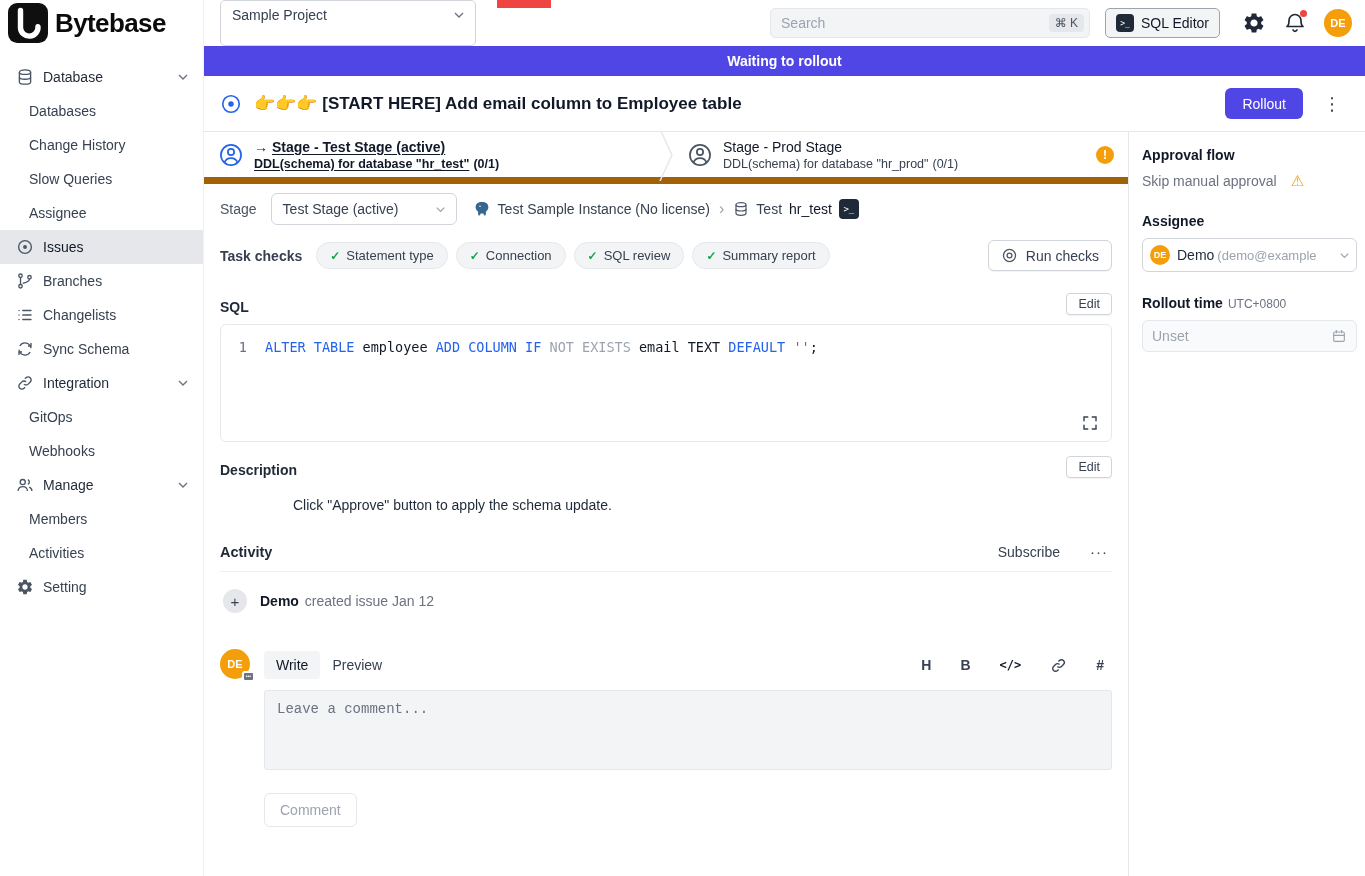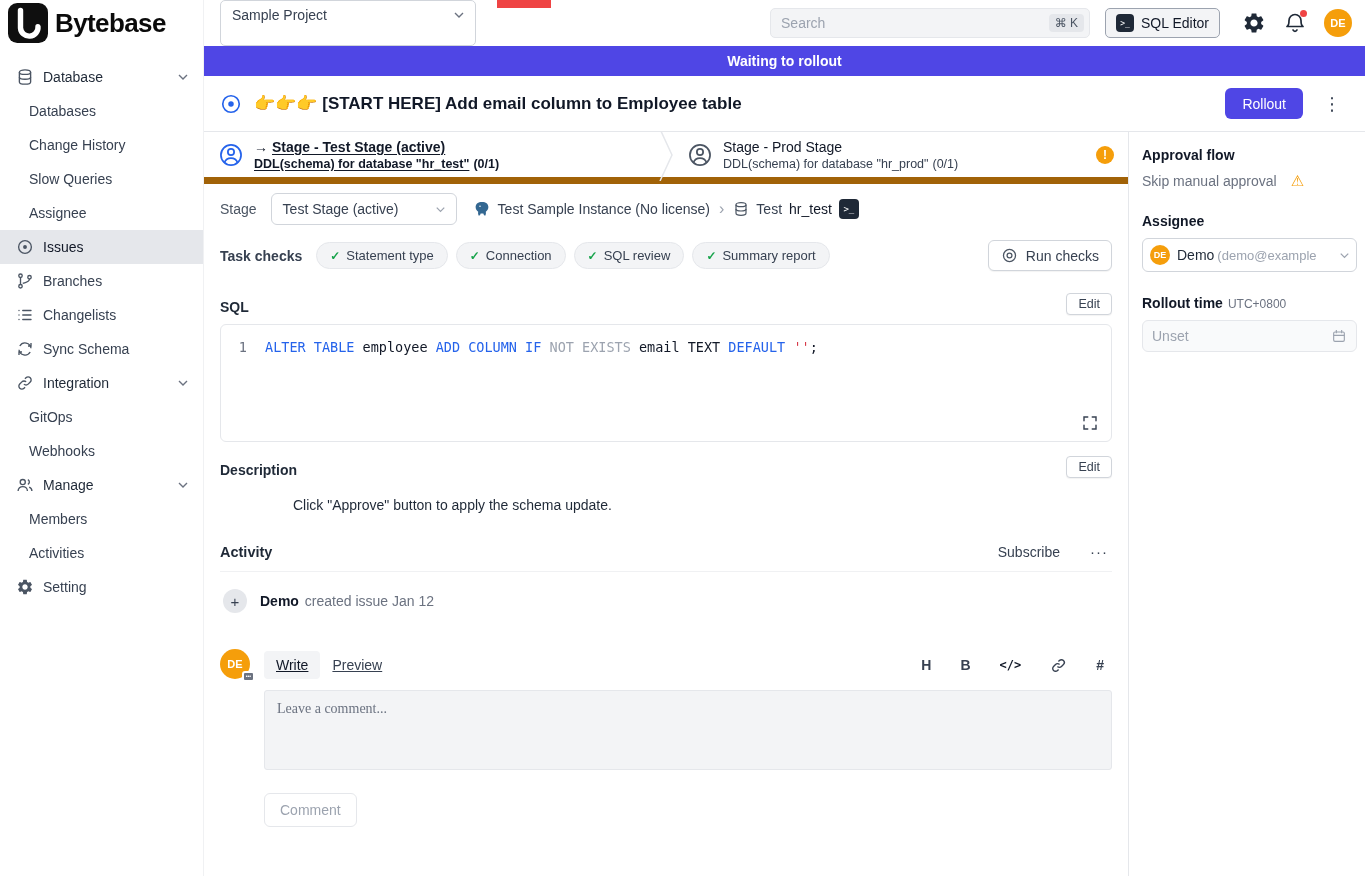--- a/index.html
+++ b/index.html
@@ -126,27 +126,27 @@
   .timeline-item{display:flex;align-items:center;gap:13px;margin-top:17px;margin-left:3px;}
   .plus-circle{width:24px;height:24px;border-radius:50%;background:#e5e7eb;color:#374151;font-size:15px;display:flex;align-items:center;justify-content:center;}
   .tl-text{font-size:14px;color:#6b7280;}
   .tl-text b{color:#111827;font-weight:bold;margin-right:2px;}
 
   .editor-row{display:flex;gap:14px;margin-top:36px;}
   .av-30{width:30px;height:30px;font-size:11px;position:relative;cursor:pointer;}
   .bubble{position:absolute;right:-5px;bottom:-3px;width:13px;height:11px;background:#6b7280;border:2px solid #fff;border-radius:3px;color:#fff;font-size:5px;line-height:6px;text-align:center;}
   .editor{flex:1;min-width:0;}
   .tabs{display:flex;align-items:center;height:32px;}
-  .tab{padding:6px 12px;font-size:14px;color:#374151;border-radius:4px;cursor:pointer;text-decoration:underline;}
+  .tab{padding:6px 12px;font-size:14px;color:#374151;border-radius:4px;cursor:pointer;}
   .tab.active{background:#f3f4f6;color:#111827;}
   .fmt-group{margin-left:auto;display:flex;align-items:center;gap:29px;color:#374151;padding-right:8px;}
   .fmt{font-size:14px;font-weight:bold;cursor:pointer;}
   .fmt.code{font-family:"DejaVu Sans Mono",monospace;font-size:12px;}
   .fmt.link svg{width:17px;height:17px;}
-  .ta{margin-top:9px;width:100%;height:80px;background:#f3f4f6;border:1px solid #e5e7eb;border-radius:3px;padding:10px 12px;font-size:14px;color:#374151;font-family:Liberation Serif, serif;resize:none;outline:none;}
+  .ta{margin-top:9px;width:100%;height:80px;background:#f3f4f6;border:1px solid #e5e7eb;border-radius:3px;padding:10px 12px;font-size:14px;color:#374151;font-family:Liberation Mono, monospace;resize:none;outline:none;}
   .ta::placeholder{color:#6b7280;}
   .btn-comment{margin-top:19px;border:1px solid #e5e7eb;background:#fff;border-radius:6px;padding:8px 15px;font-size:14px;color:#9ca3af;cursor:default;font-family:"Liberation Sans",sans-serif;}
 
   
   .rpanel{width:237px;flex:0 0 237px;border-left:1px solid #e5e7eb;padding:15px 8px 0 13px;}
   .rp-label{font-size:14px;font-weight:600;color:#111827;}
   .rp-sub{font-size:12px;font-weight:normal;color:#6b7280;margin-left:5px;}
   .rp-value{margin-top:9px;font-size:14px;color:#6b7280;display:flex;align-items:center;gap:14px;}
   .warn-tri{color:var(--warning);font-size:15px;}
   .rp-gap{margin-top:23px;}

